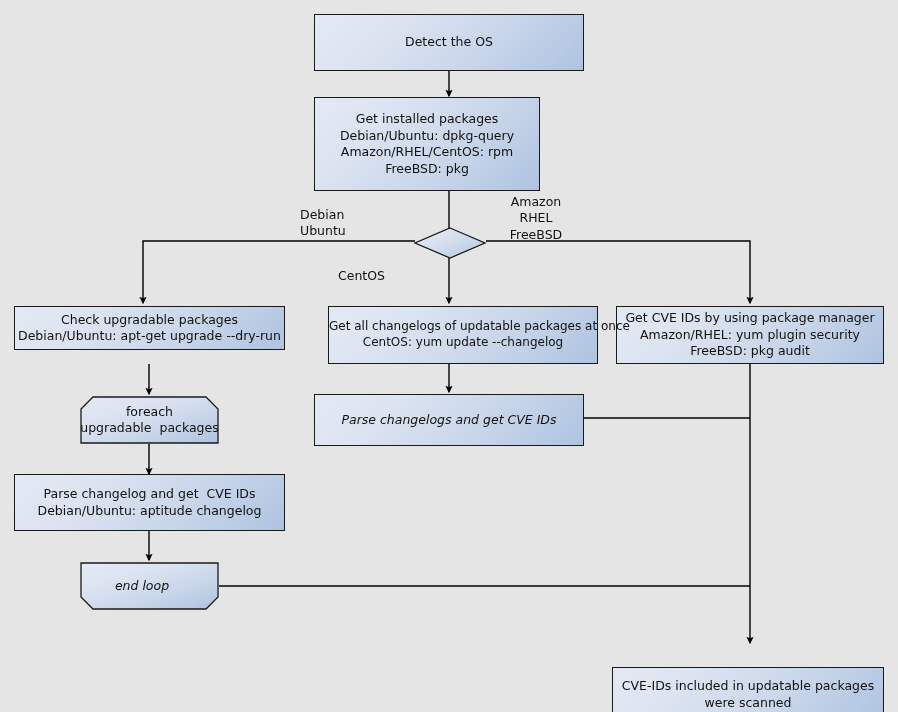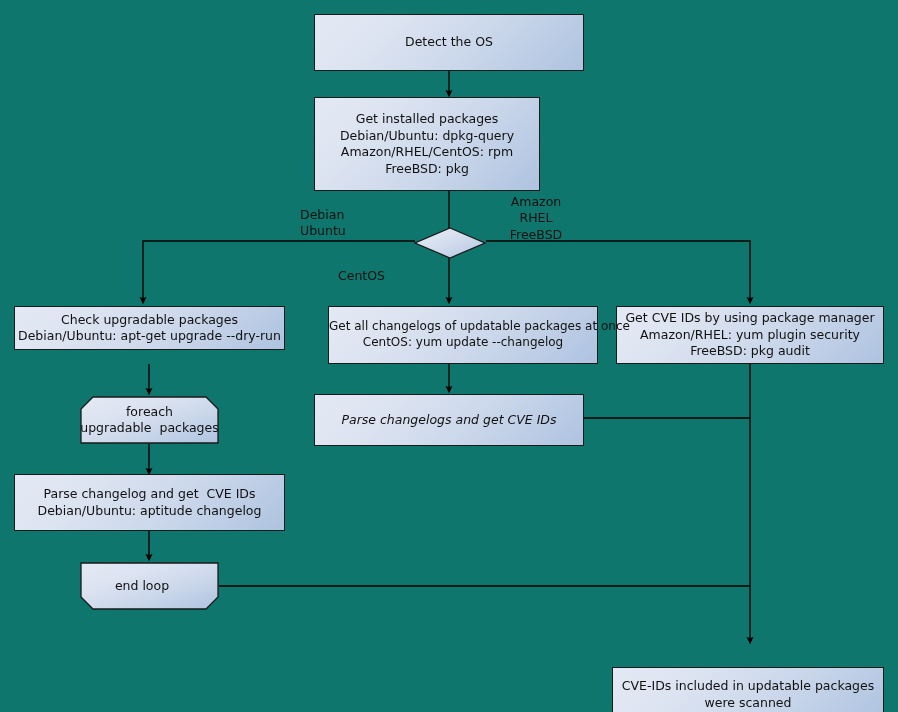--- a/index.html
+++ b/index.html
@@ -5,21 +5,21 @@
   html,body{margin:0;padding:0;background:#ffffff;}
   body{
     font-family:"DejaVu Sans","Liberation Sans",sans-serif;
     color:#000000;
     -webkit-font-smoothing:antialiased;
   }
   #canvas{
     position:relative;
     width:898px;
     height:712px;
-    background:#0f766e;
+    background:#e5e5e5;
     overflow:hidden;
   }
   svg#wires{
     position:absolute;
     left:0; top:0;
     width:898px; height:712px;
     pointer-events:none;
   }
   .node{
     position:absolute;
@@ -152,21 +152,21 @@
     </svg>
     <span class="shape-label">foreach
 upgradable  packages</span>
   </div>
 
   <div class="node proc" style="left:14px; top:474px; width:271px; height:57px;">
     <span class="shape-label">Parse changelog and get  CVE IDs
 Debian/Ubuntu: aptitude changelog</span>
   </div>
 
-  <div class="node loopend" style="left:80px; top:562px; width:124px; height:48px;">
+  <div class="node loopend" style="left:80px; top:562px; width:124px; height:48px;font-style:italic;">
     <svg class="shape-svg" width="139" height="48" viewBox="0 0 139 48" xmlns="http://www.w3.org/2000/svg">
       <defs>
         <linearGradient id="gloop2" x1="0" y1="0" x2="1" y2="1">
           <stop offset="0%" stop-color="#e3e9f4"></stop>
           <stop offset="30%" stop-color="#dde4f1"></stop>
           <stop offset="65%" stop-color="#c9d6ea"></stop>
           <stop offset="100%" stop-color="#aec3e0"></stop>
         </linearGradient>
       </defs>
       <path d="M1,1 L138,1 L138,35 L126,47 L13,47 L1,35 Z" fill="url(#gloop2)" stroke="#1a1a1a" stroke-width="1.3"></path>

